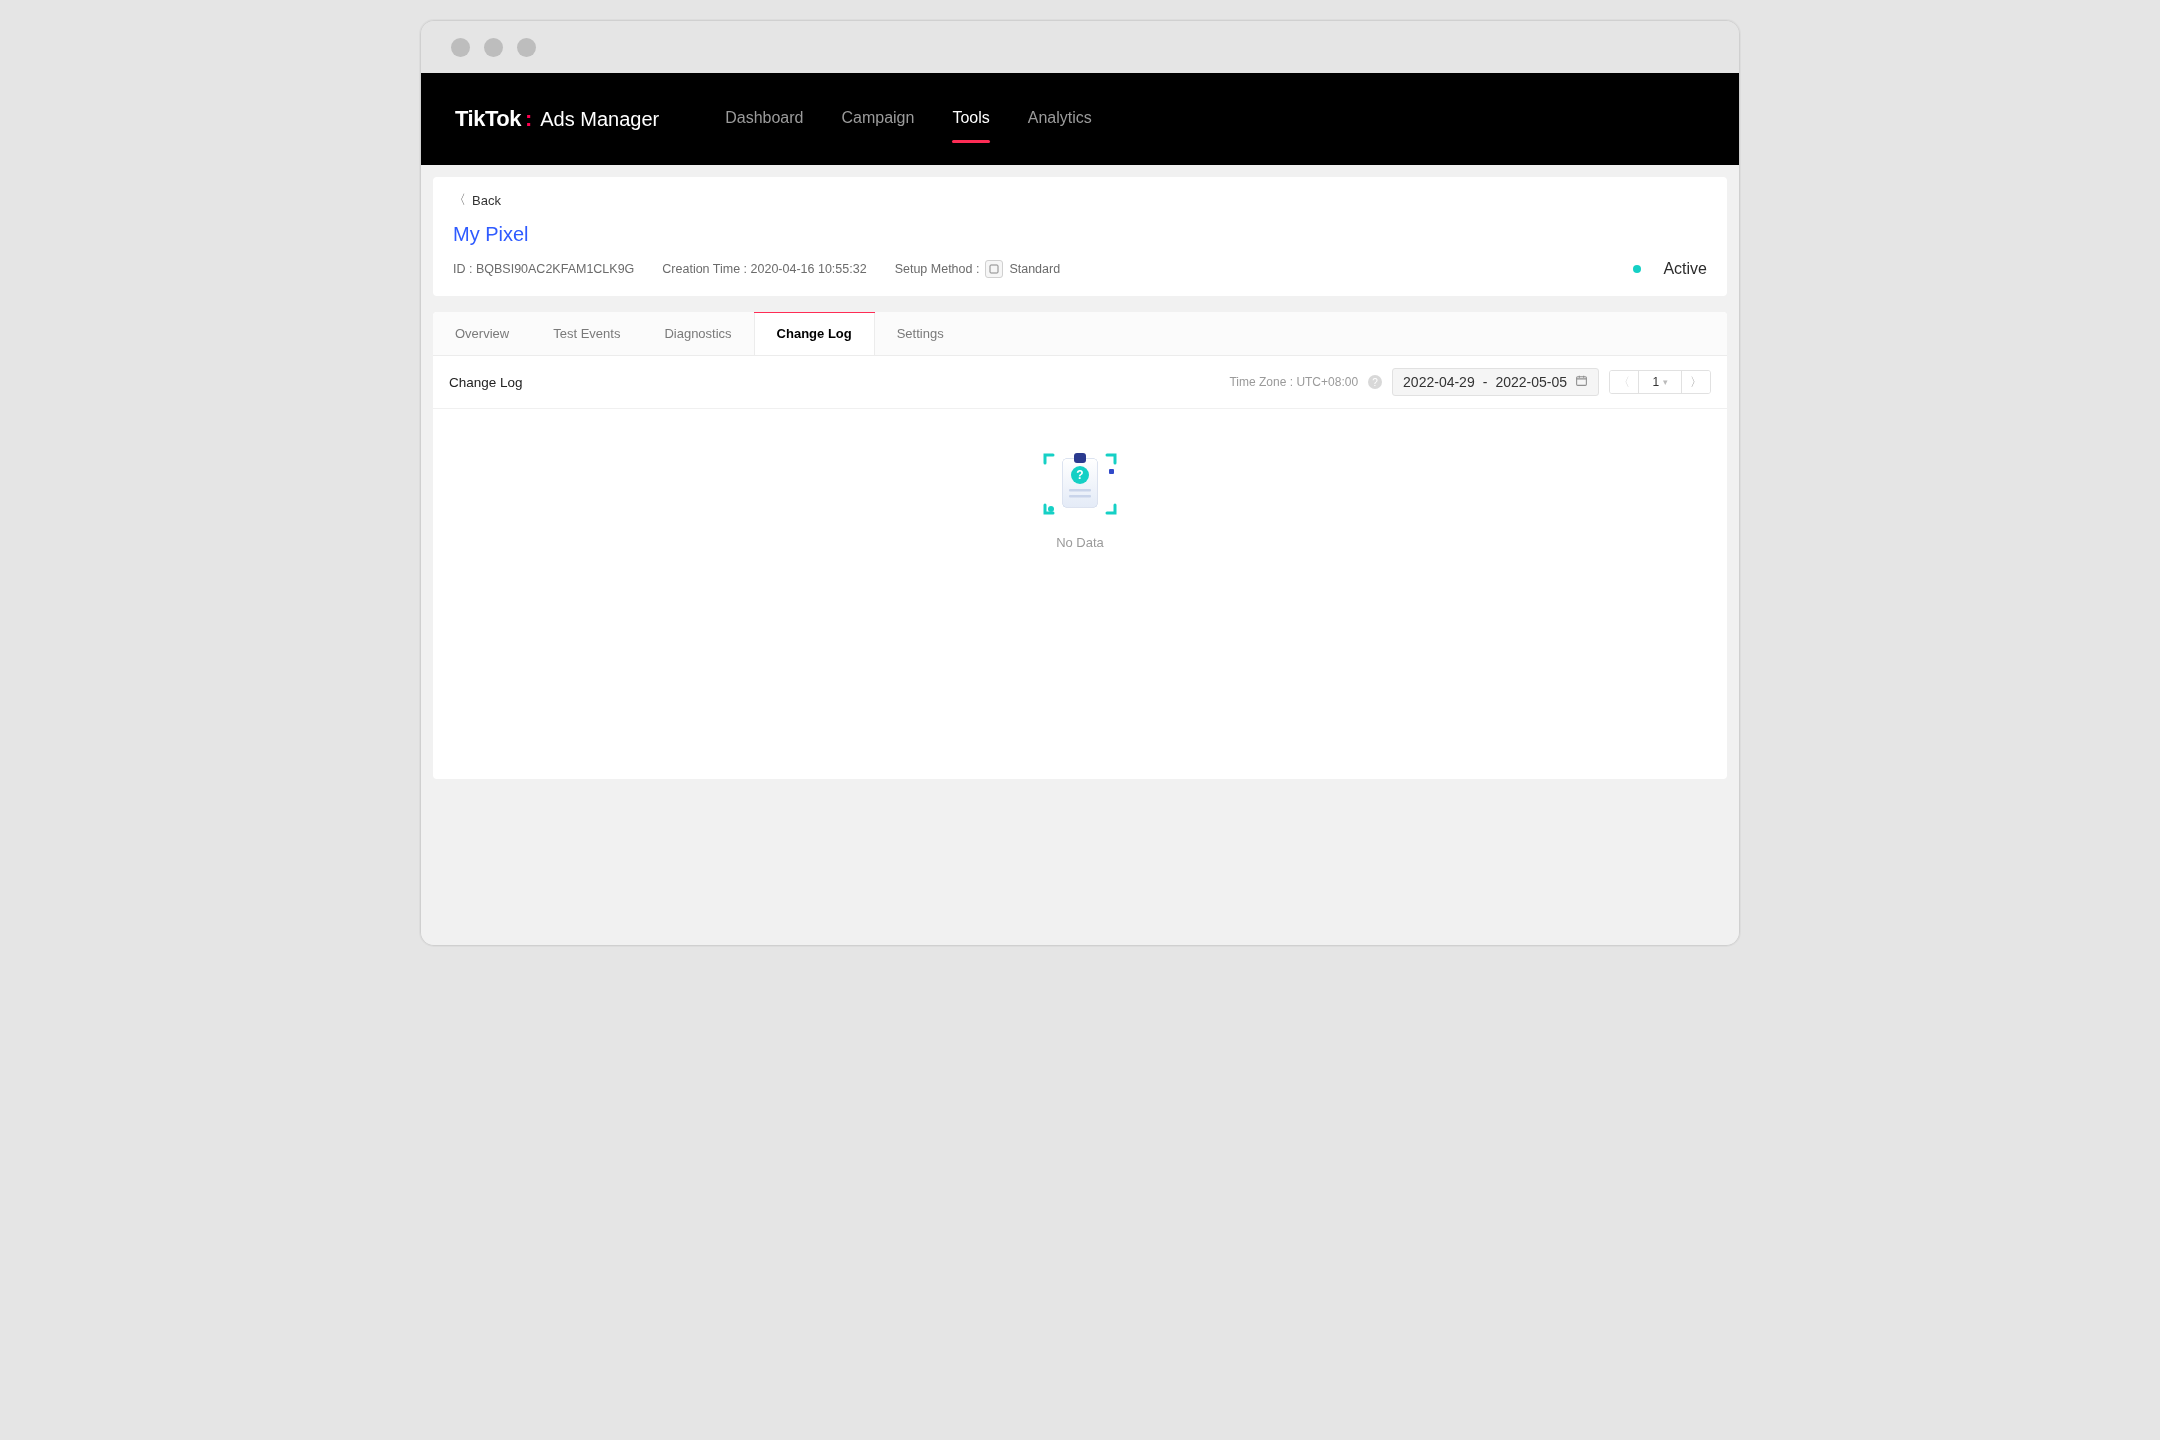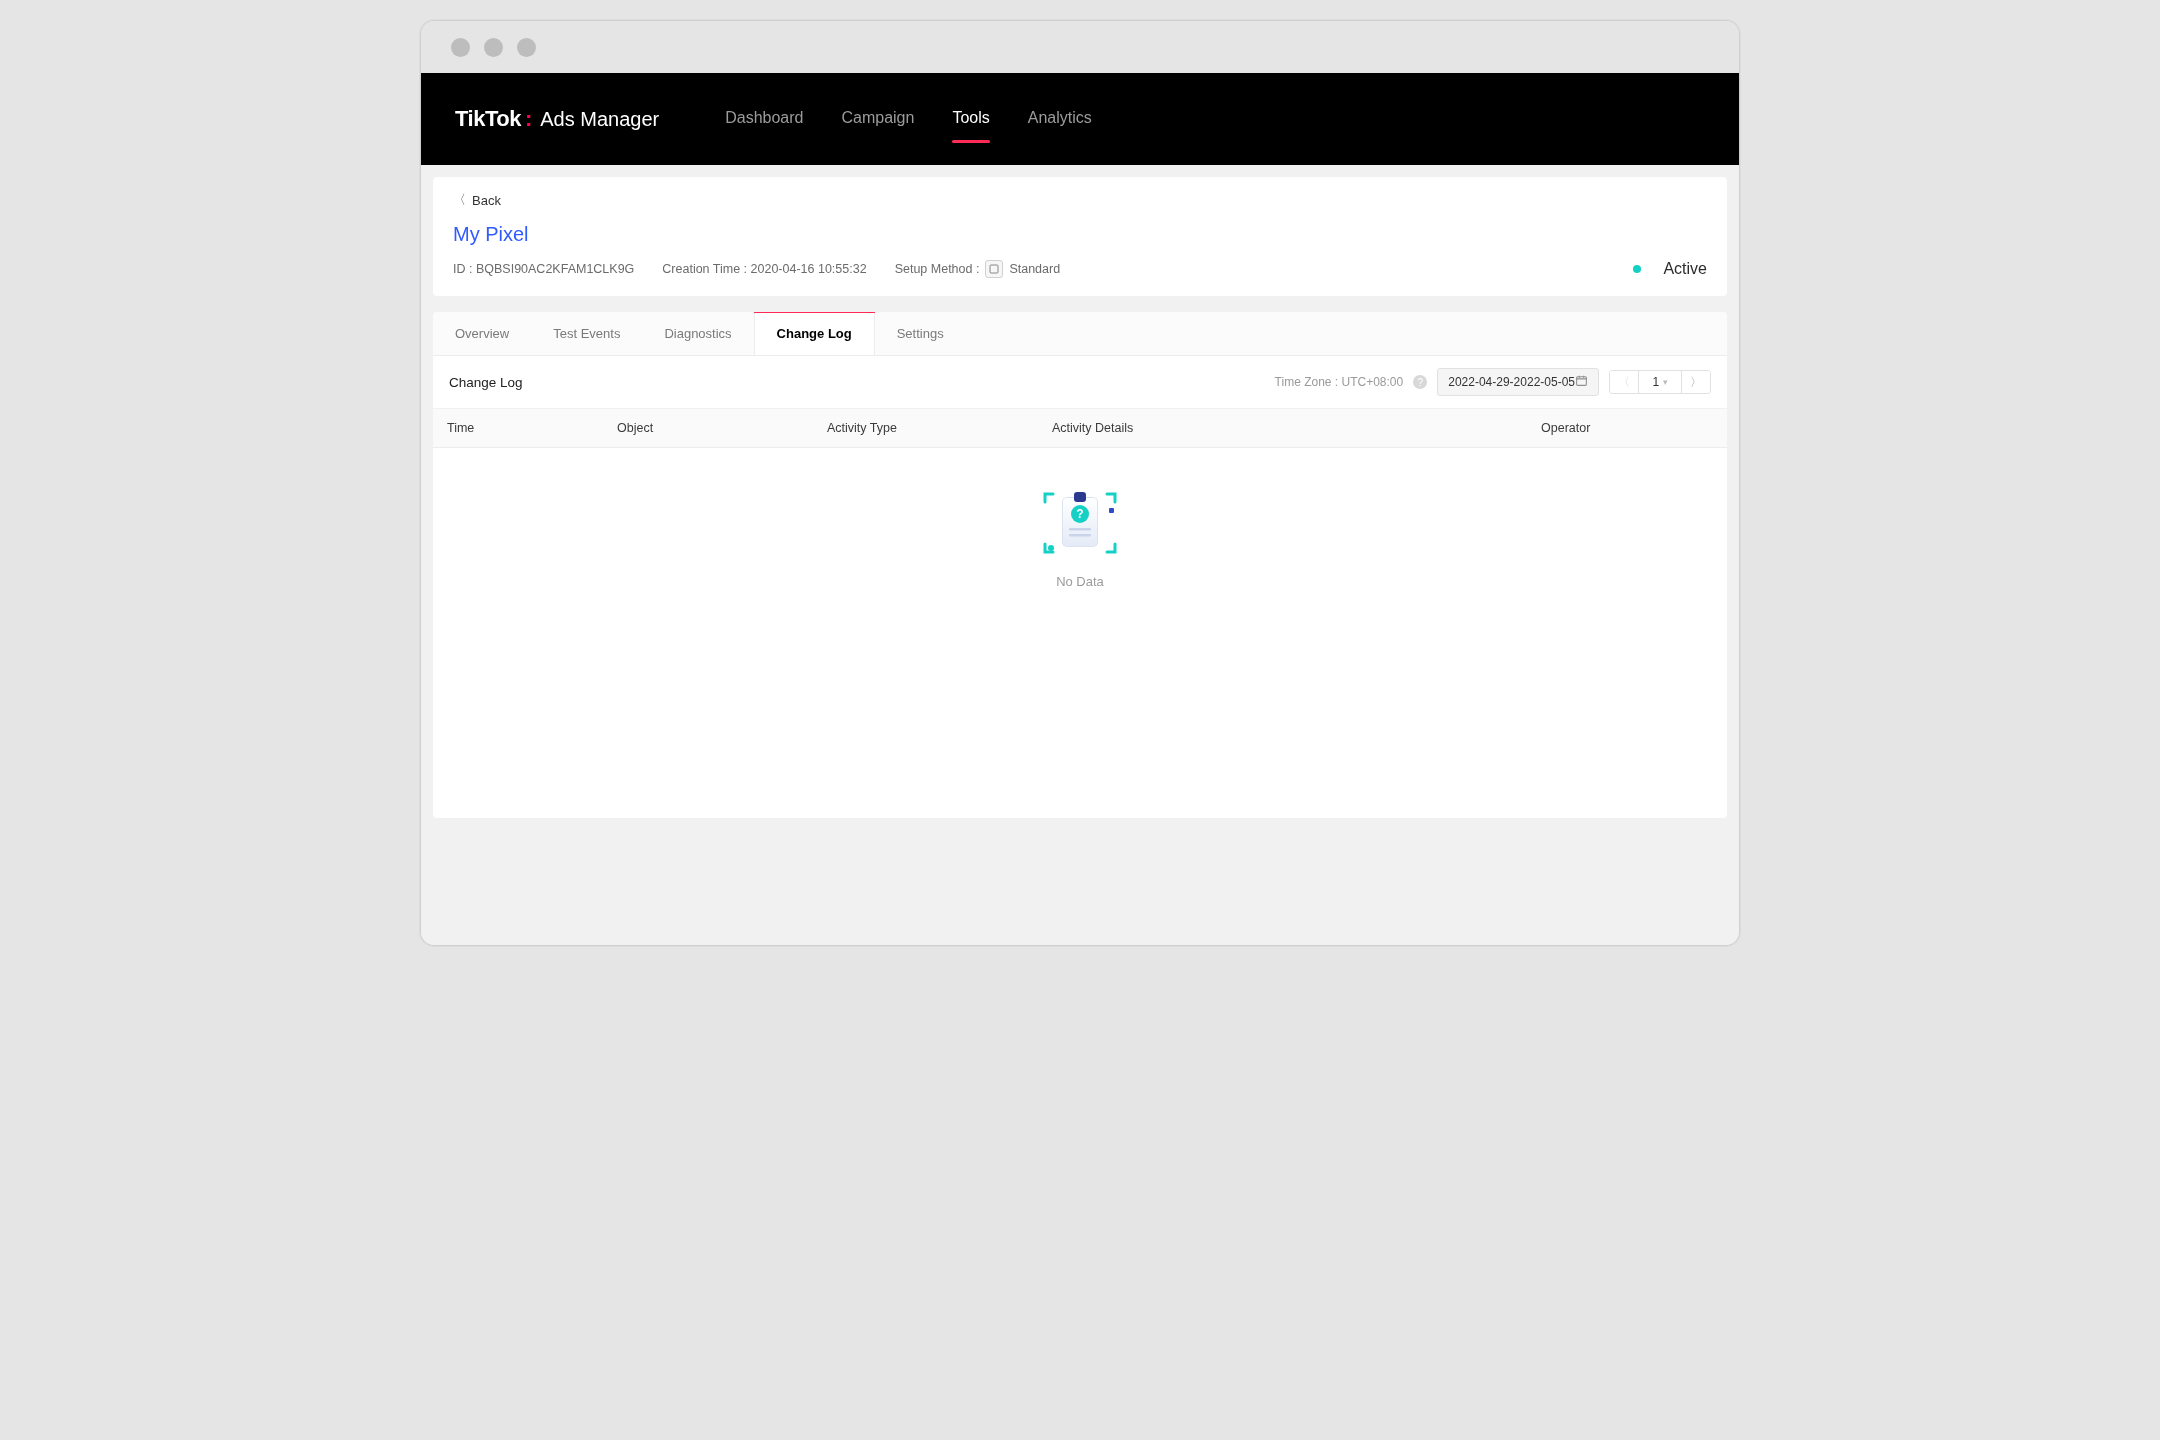--- a/index.html
+++ b/index.html
@@ -122,23 +122,23 @@
   }
   .toolbar-title { font-size:13.5px; color:#222; font-weight:500; }
   .toolbar-right { margin-left:auto; display:flex; align-items:center; gap:10px; }
   .tz-label { font-size:12px; color:#9a9a9a; }
   .tz-help {
     width:14px; height:14px; border-radius:50%;
     background:#d8d8d8; color:#fff; font-size:10px;
     display:inline-flex; align-items:center; justify-content:center;
   }
   .date-picker {
-    display:flex; align-items:center; 
+    display:flex; align-items:center; gap:8px;
     background:#f5f5f5; border:1px solid #e1e1e1; border-radius:3px;
-    padding:5px 10px; font-size:12px; color:#333;justify-content:flex-end;
+    padding:5px 10px; font-size:14px; color:#333;justify-content:flex-end;
   }
   .cal-icon { color:#8f8f8f; font-size:13px; }
   .pager {
     display:flex; align-items:stretch;
     border:1px solid #e1e1e1; border-radius:3px; overflow:hidden;
   }
   .pager-btn {
     width:28px; display:flex; align-items:center; justify-content:center;
     background:#fff; color:#9a9a9a; font-size:12px; cursor:pointer;
   }
@@ -248,27 +248,20 @@
             <div class="pager-btn disabled">〈</div>
             <div class="pager-num">
               <span>1</span>
               <span class="pager-caret">▾</span>
             </div>
             <div class="pager-btn">〉</div>
           </div>
         </div>
       </div>
 
-      <div class="thead">
-        <div class="th col-time">Time</div>
-        <div class="th col-object">Object</div>
-        <div class="th col-activity">Activity Type</div>
-        <div class="th col-details">Activity Details</div>
-        <div class="th col-operator">Operator</div>
-      </div>
 
       <div class="empty">
         <svg width="78" height="72" viewBox="0 0 78 72">
 
           <path d="M4 14v-8h8" fill="none" stroke="#15d0c5" stroke-width="3" stroke-linecap="round"></path>
           <path d="M74 14v-8h-8" fill="none" stroke="#15d0c5" stroke-width="3" stroke-linecap="round"></path>
           <path d="M4 56v8h8" fill="none" stroke="#15d0c5" stroke-width="3" stroke-linecap="round"></path>
           <path d="M74 56v8h-8" fill="none" stroke="#15d0c5" stroke-width="3" stroke-linecap="round"></path>
 
           <rect x="22" y="10" width="34" height="48" rx="3" fill="#eef3fb" stroke="#b9c6e0" stroke-width="1"></rect>

